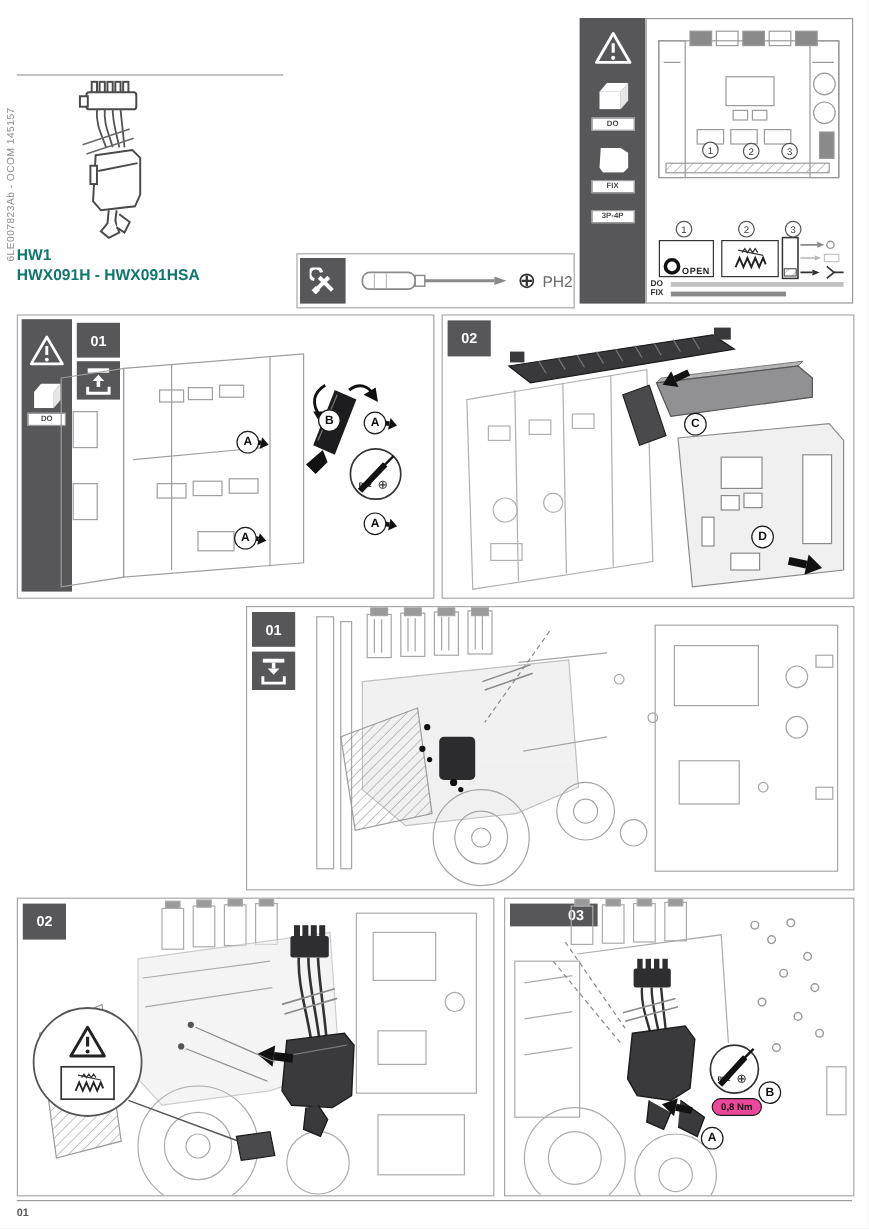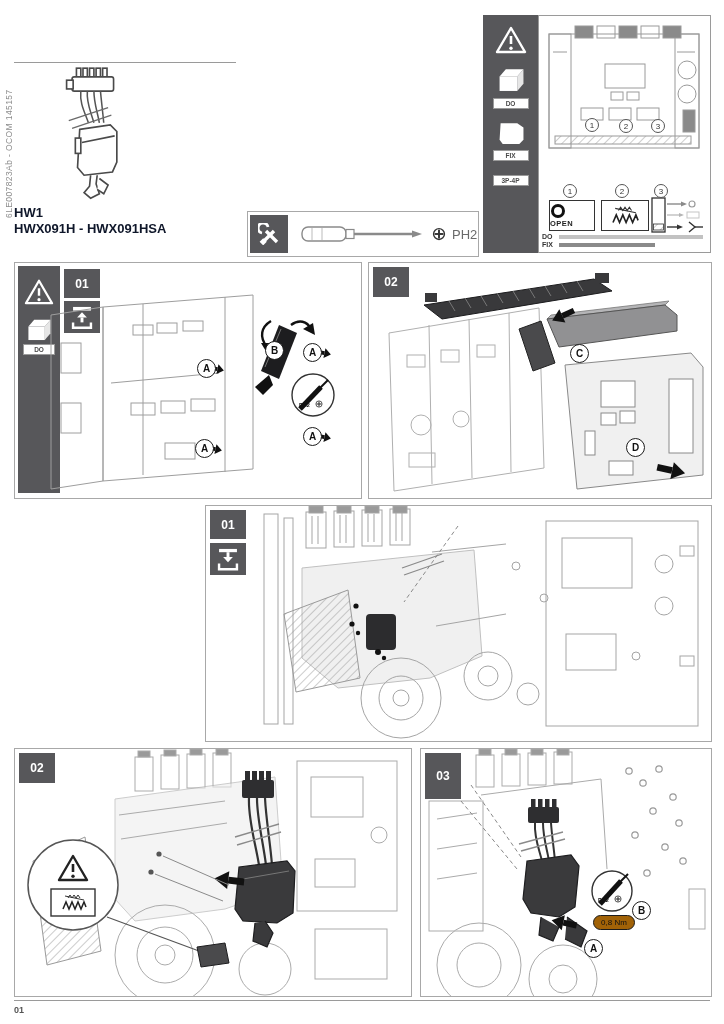--- a/index.html
+++ b/index.html
@@ -14,27 +14,27 @@
           align-items:center;}
   .sidebar-light{position:absolute;background:#c9c9c9;display:flex;flex-direction:column;align-items:center;}
   .tag{background:#fff;color:#4a4a4a;font-size:6.5px;font-weight:bold;text-align:center;
        padding:1px 0;width:34px;border:1px solid #9a9a9a;line-height:1.1;}
   .marker{position:absolute;width:17px;height:17px;border:1.4px solid #1c1c1c;border-radius:50%;
           background:#fff;font-size:10px;font-weight:bold;color:#111;display:flex;
           align-items:center;justify-content:center;z-index:5;}
   .numcircle{position:absolute;width:12px;height:12px;border:1px solid #555;border-radius:50%;
           background:#fff;font-size:8px;color:#333;display:flex;align-items:center;
           justify-content:center;z-index:5;}
-  .pill{position:absolute;border:1.3px solid #1c1c1c;border-radius:8px;background:#a16207;
-        font-size:8px;font-weight:normal;color:#111;display:flex;align-items:center;
+  .pill{position:absolute;border:1.3px solid #1c1c1c;border-radius:8px;background:#ec4899;
+        font-size:8px;font-weight:bold;color:#111;display:flex;align-items:center;
         justify-content:center;z-index:6;}
   .brand{position:absolute;font-size:35px;font-weight:bold;color:#414141;letter-spacing:-1.5px;}
   .vtext{position:absolute;writing-mode:vertical-rl;transform:rotate(180deg);
          font-size:8.5px;color:#8d8d8d;letter-spacing:.4px;}
-  .prod{position:absolute;font-size:13px;font-weight:bold;color:#0f172a;}
+  .prod{position:absolute;font-size:13px;font-weight:bold;color:#0f766e;}
   .rule{position:absolute;background:#9a9a9a;height:1px;}
   .bar{position:absolute;height:4px;}
   .smallbold{font-size:7px;font-weight:bold;color:#333;}
   .ph2label{position:absolute;font-size:5.5px;font-weight:bold;color:#111;z-index:6;}
   .openword{font-size:7.5px;font-weight:bold;color:#222;letter-spacing:.5px;}
   svg{display:block;}
 </style>
 </head>
 <body>
 
@@ -194,21 +194,21 @@
       </svg>
 
       <span class="numcircle" style="left:46px;top:102px;">1</span>
       <span class="numcircle" style="left:80px;top:103px;">2</span>
       <span class="numcircle" style="left:112px;top:103px;">3</span>
 
       <span class="numcircle" style="left:24px;top:168px;">1</span>
       <span class="numcircle" style="left:76px;top:168px;">2</span>
       <span class="numcircle" style="left:115px;top:168px;">3</span>
 
-      <div class="abs" style="left:10px;top:184px;width:44px;height:29px;border:1.2px solid #333;display:flex;flex-direction:column;align-items:flex-start;justify-content:center;">
+      <div class="abs" style="left:10px;top:184px;width:44px;height:29px;border:1.2px solid #333;display:flex;flex-direction:row;align-items:flex-end;justify-content:center;">
         <svg width="16" height="16" viewBox="0 0 16 16">
           <circle cx="8" cy="8" r="5.5" fill="none" stroke="#111" stroke-width="3"></circle>
         </svg>
         <span class="openword">OPEN</span>
       </div>
 
       <div class="abs" style="left:62px;top:184px;width:46px;height:29px;border:1.2px solid #333;display:flex;align-items:center;justify-content:center;">
         <svg width="36" height="24" viewBox="0 0 28 22">
             <use href="#coilcross"></use>
           </svg>
@@ -500,21 +500,21 @@
       <rect x="36" y="140" width="44" height="27" fill="#fff" stroke="#333" stroke-width="1.4"></rect>
       <g transform="translate(44,143)">
         <svg width="30" height="22" viewBox="0 0 28 22">
             <use href="#coilcross"></use>
           </svg>
       </g>
     </svg>
   </div>
 
   <div class="panel" style="left:420px;top:748px;width:290px;height:247px;">
-    <div class="numbox" style="left:4px;top:4px;width:36px;height:46px;">03</div>
+    <div class="numbox" style="left:4px;top:4px;width:36px;height:19px;padding-left:37px;">03</div>
     <svg class="abs" style="left:0;top:0;" width="290" height="247" viewBox="0 0 290 247">
       <g stroke="#ababab" fill="none" stroke-width="1">
         <rect x="55" y="6" width="18" height="32"></rect>
           <rect x="81" y="5" width="18" height="32"></rect>
         <rect x="107" y="4" width="18" height="32"></rect>
           <rect x="133" y="3" width="18" height="32"></rect>
         <rect x="58" y="0" width="12" height="6" fill="#9a9a9a"></rect>
           <rect x="84" y="0" width="12" height="6" fill="#9a9a9a"></rect>
         <rect x="110" y="0" width="12" height="6" fill="#9a9a9a"></rect>
           <rect x="136" y="0" width="12" height="6" fill="#9a9a9a"></rect>

